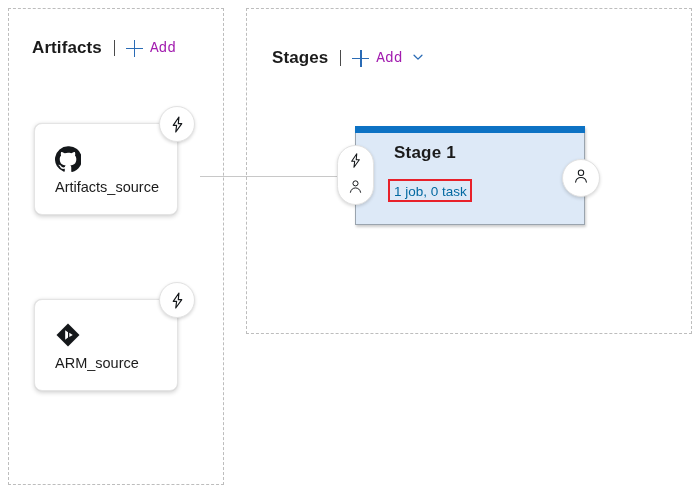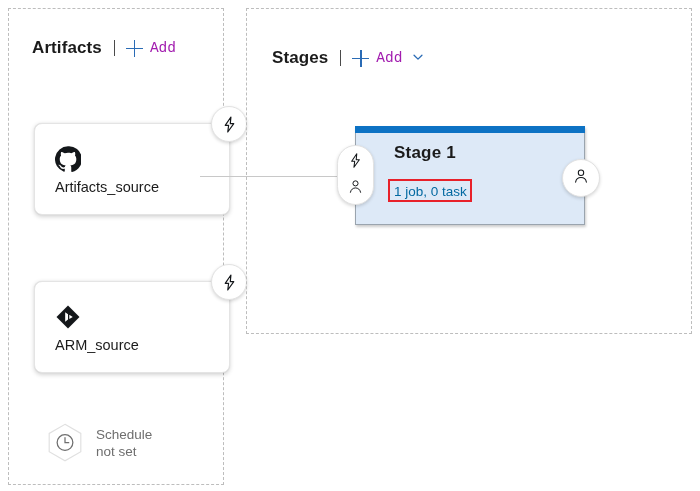--- a/index.html
+++ b/index.html
@@ -93,30 +93,30 @@
   .chevron-icon {
     margin-left: 9px;
     display: flex;
     align-items: center;
     flex: none;
   }
 
   
   .artifact-card {
     position: absolute;
-    width: 196px;
+    width: 144px;
     height: 92px;
     background: #ffffff;
     border: 1px solid #e4e4e4;
     border-radius: 8px;
     box-shadow: 0 1.6px 4px rgba(0,0,0,.17), 0 0 1px rgba(0,0,0,.10);
     box-sizing: border-box;
   }
   #artifact-card-1 { left: 34px; top: 123px; }
-  #artifact-card-2 { left: 34px; top: 281px; padding-left: 18px; }
+  #artifact-card-2 { left: 34px; top: 299px; padding-left: 18px; }
 
   .artifact-icon {
     position: absolute;
     left: 20px;
     top: 22px;
     width: 26px;
     height: 26px;
   }
   .artifact-label {
     position: absolute;
@@ -295,33 +295,20 @@
       </svg>
     </span>
     <span class="artifact-label">ARM_source</span>
     <span class="bolt-badge">
       <svg viewBox="0 0 24 24" width="19" height="19" aria-hidden="true">
         <path fill="none" stroke="#14171a" stroke-width="1.5" stroke-linejoin="round" d="M13.8 2.5 6.6 13h4.3l-1.1 8.5L17.4 11h-4.4z"></path>
       </svg>
     </span>
   </div>
 
-  <div id="schedule-item">
-    <span class="hex-icon">
-      <svg viewBox="0 0 48 48" width="46" height="46" aria-hidden="true">
-        <path fill="#ffffff" stroke="#e0e0e0" stroke-width="1.2" d="M24 4.5 40.5 14v19L24 42.5 7.5 33V14z"></path>
-        <circle cx="24" cy="23.5" r="8.2" fill="none" stroke="#6e6e6e" stroke-width="1.3"></circle>
-        <path d="M24 18.4v5.3h3.9" fill="none" stroke="#6e6e6e" stroke-width="1.3" stroke-linecap="round"></path>
-      </svg>
-    </span>
-    <span class="schedule-text">
-      <span>Schedule</span><br>
-      <span>not set</span>
-    </span>
-  </div>
 
   <div class="panel" id="stages-panel"></div>
 
   <div class="panel-header" id="stages-header">
     <span class="panel-title">Stages</span>
     <span class="divider-bar"></span>
     <span class="add-link">
       <span class="plus-icon"></span>
       <span>Add</span>
       <span class="chevron-icon">

